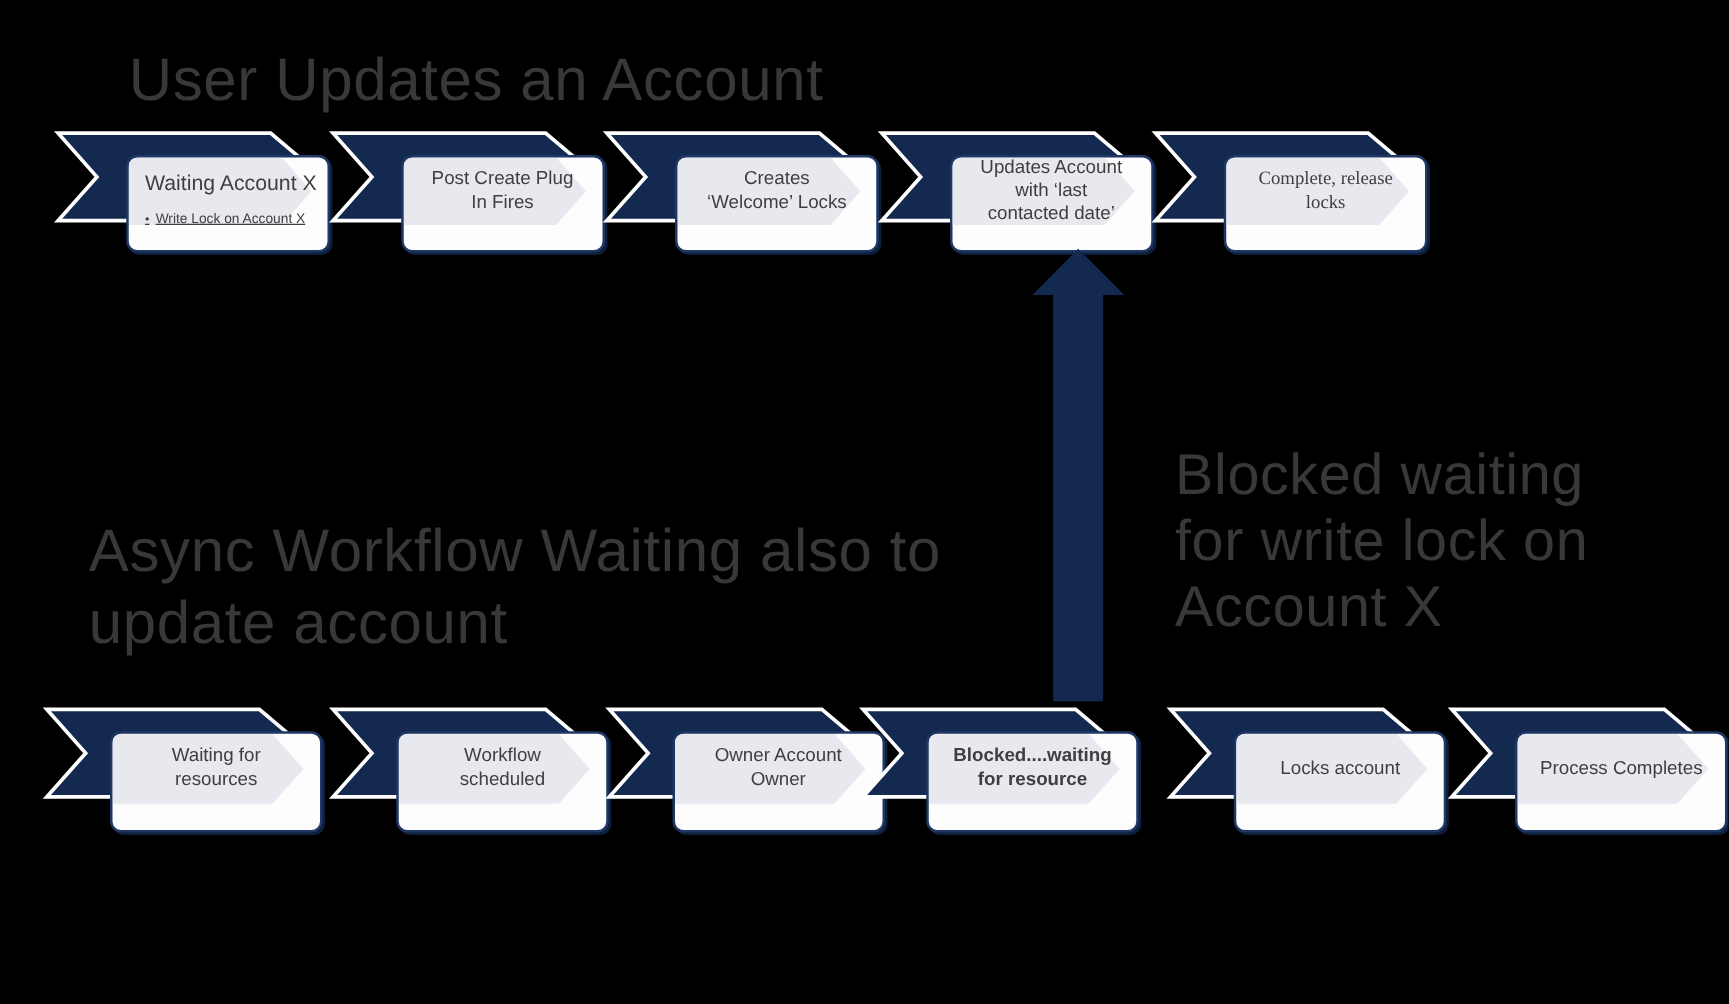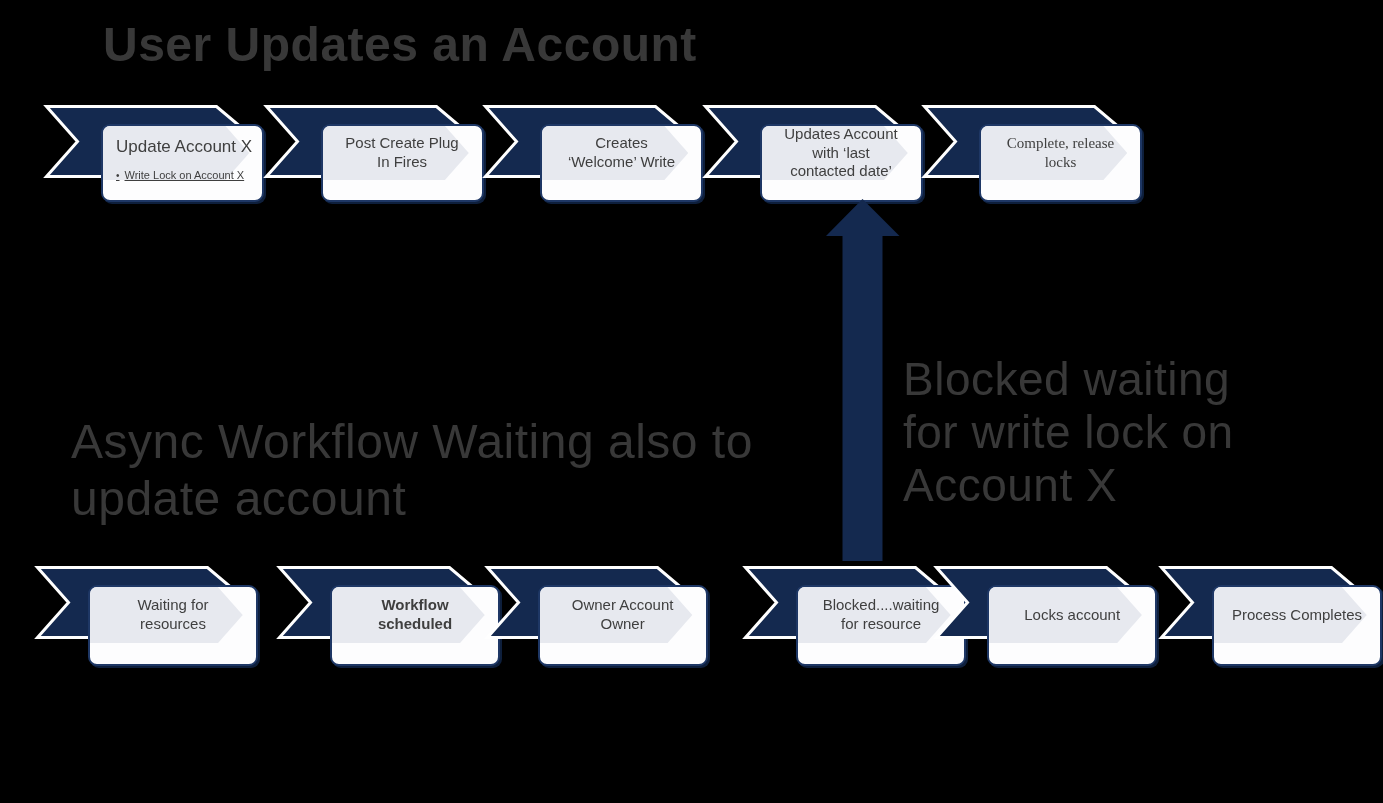--- a/index.html
+++ b/index.html
@@ -13,23 +13,23 @@
   html,body{margin:0;padding:0;background:#000;}
   #canvas{
     position:relative;width:1383px;height:803px;background:#000;
     overflow:hidden;
     font-family:"Liberation Sans","DejaVu Sans",sans-serif;
   }
   .big-title{
     position:absolute;color:var(--title-gray);
     font-size:48px;font-weight:300;letter-spacing:0.5px;line-height:57px;
   }
-  #title-top{left:103px;top:16px;width:900px;font-weight:bold;}
+  #title-top{left:103px;top:36px;width:900px;}
   #title-bottom{left:35px;top:413px;width:700px;margin-left:36px;}
-  #annotation{left:903px;top:353px;width:380px;font-size:46px;line-height:53px;}
+  #annotation{left:940px;top:353px;width:380px;font-size:46px;line-height:53px;}
   .flow-row{position:absolute;}
   #top-row{left:45px;top:105px;}
   #bottom-row{left:36px;top:566px;}
   .step{position:absolute;top:0;width:218px;height:102px;}
   .chevron{position:absolute;left:0;top:0;overflow:visible;}
   .chev-poly{fill:var(--navy);stroke:#fff;stroke-width:3;stroke-linejoin:miter;}
   .box{
     position:absolute;top:19px;background:#fdfdfe;
     border:2px solid var(--border-navy);border-radius:9px;overflow:hidden;
     box-shadow:2px 2px 0 var(--shadow-navy);
@@ -72,42 +72,42 @@
   <div id="annotation" class="big-title">Blocked waiting for write lock on Account X</div>
 
   <div id="top-row" class="flow-row row-top">
   <div class="step" style="left: 0px;">
     <svg class="chevron" width="215" height="73" viewBox="0 0 215 73">
       <polygon class="chev-poly" points="1.5,1.5 171.5,1.5 213,36.5 171.5,71.5 1.5,71.5 32.5,36.5"></polygon>
     </svg>
     <div class="box">
       <div class="box-arrow"></div>
 
-    <div class="box-head">Update Account X</div>
+    <div class="box-head">Waiting Account X</div>
           <div class="box-bullet"><span class="dot">•</span><span>Write  Lock on Account X</span></div>
         </div>
   </div>
 
   <div class="step" style="left: 219.5px; padding-left: 16px;">
     <svg class="chevron" width="215" height="73" viewBox="0 0 215 73">
       <polygon class="chev-poly" points="1.5,1.5 171.5,1.5 213,36.5 171.5,71.5 1.5,71.5 32.5,36.5"></polygon>
     </svg>
     <div class="box">
       <div class="box-arrow"></div>
       <div class="box-label">Post Create Plug In Fires</div>
     </div>
   </div>
 
   <div class="step" style="left: 439px;">
     <svg class="chevron" width="215" height="73" viewBox="0 0 215 73">
       <polygon class="chev-poly" points="1.5,1.5 171.5,1.5 213,36.5 171.5,71.5 1.5,71.5 32.5,36.5"></polygon>
     </svg>
     <div class="box">
       <div class="box-arrow"></div>
-      <div class="box-label">Creates ‘Welcome’ Write</div>
+      <div class="box-label">Creates ‘Welcome’ Locks</div>
     </div>
   </div>
 
   <div class="step" style="left: 658.5px;">
     <svg class="chevron" width="215" height="73" viewBox="0 0 215 73">
       <polygon class="chev-poly" points="1.5,1.5 171.5,1.5 213,36.5 171.5,71.5 1.5,71.5 32.5,36.5"></polygon>
     </svg>
     <div class="box">
       <div class="box-arrow"></div>
       <div class="box-label">Updates Account with ‘last contacted date’</div>
@@ -129,41 +129,41 @@
   <div class="step" style="left: 0px;">
     <svg class="chevron" width="215" height="73" viewBox="0 0 215 73">
       <polygon class="chev-poly" points="1.5,1.5 171.5,1.5 213,36.5 171.5,71.5 1.5,71.5 32.5,36.5"></polygon>
     </svg>
     <div class="box">
       <div class="box-arrow"></div>
       <div class="box-label">Waiting for resources</div>
     </div>
   </div>
 
-  <div class="step" style="left: 242px; font-weight: bold;">
+  <div class="step" style="left: 229px;">
     <svg class="chevron" width="215" height="73" viewBox="0 0 215 73">
       <polygon class="chev-poly" points="1.5,1.5 171.5,1.5 213,36.5 171.5,71.5 1.5,71.5 32.5,36.5"></polygon>
     </svg>
     <div class="box">
       <div class="box-arrow"></div>
       <div class="box-label">Workflow scheduled</div>
     </div>
   </div>
 
   <div class="step" style="left: 449.6px;">
     <svg class="chevron" width="215" height="73" viewBox="0 0 215 73">
       <polygon class="chev-poly" points="1.5,1.5 171.5,1.5 213,36.5 171.5,71.5 1.5,71.5 32.5,36.5"></polygon>
     </svg>
     <div class="box">
       <div class="box-arrow"></div>
       <div class="box-label">Owner Account Owner</div>
     </div>
   </div>
 
-  <div class="step" style="left: 708px;">
+  <div class="step" style="left: 653px; font-weight: bold;">
     <svg class="chevron" width="215" height="73" viewBox="0 0 215 73">
       <polygon class="chev-poly" points="1.5,1.5 171.5,1.5 213,36.5 171.5,71.5 1.5,71.5 32.5,36.5"></polygon>
     </svg>
     <div class="box">
       <div class="box-arrow"></div>
       <div class="box-label">Blocked....waiting for resource</div>
     </div>
   </div>
 
   <div class="step" style="left: 899.2px;">

